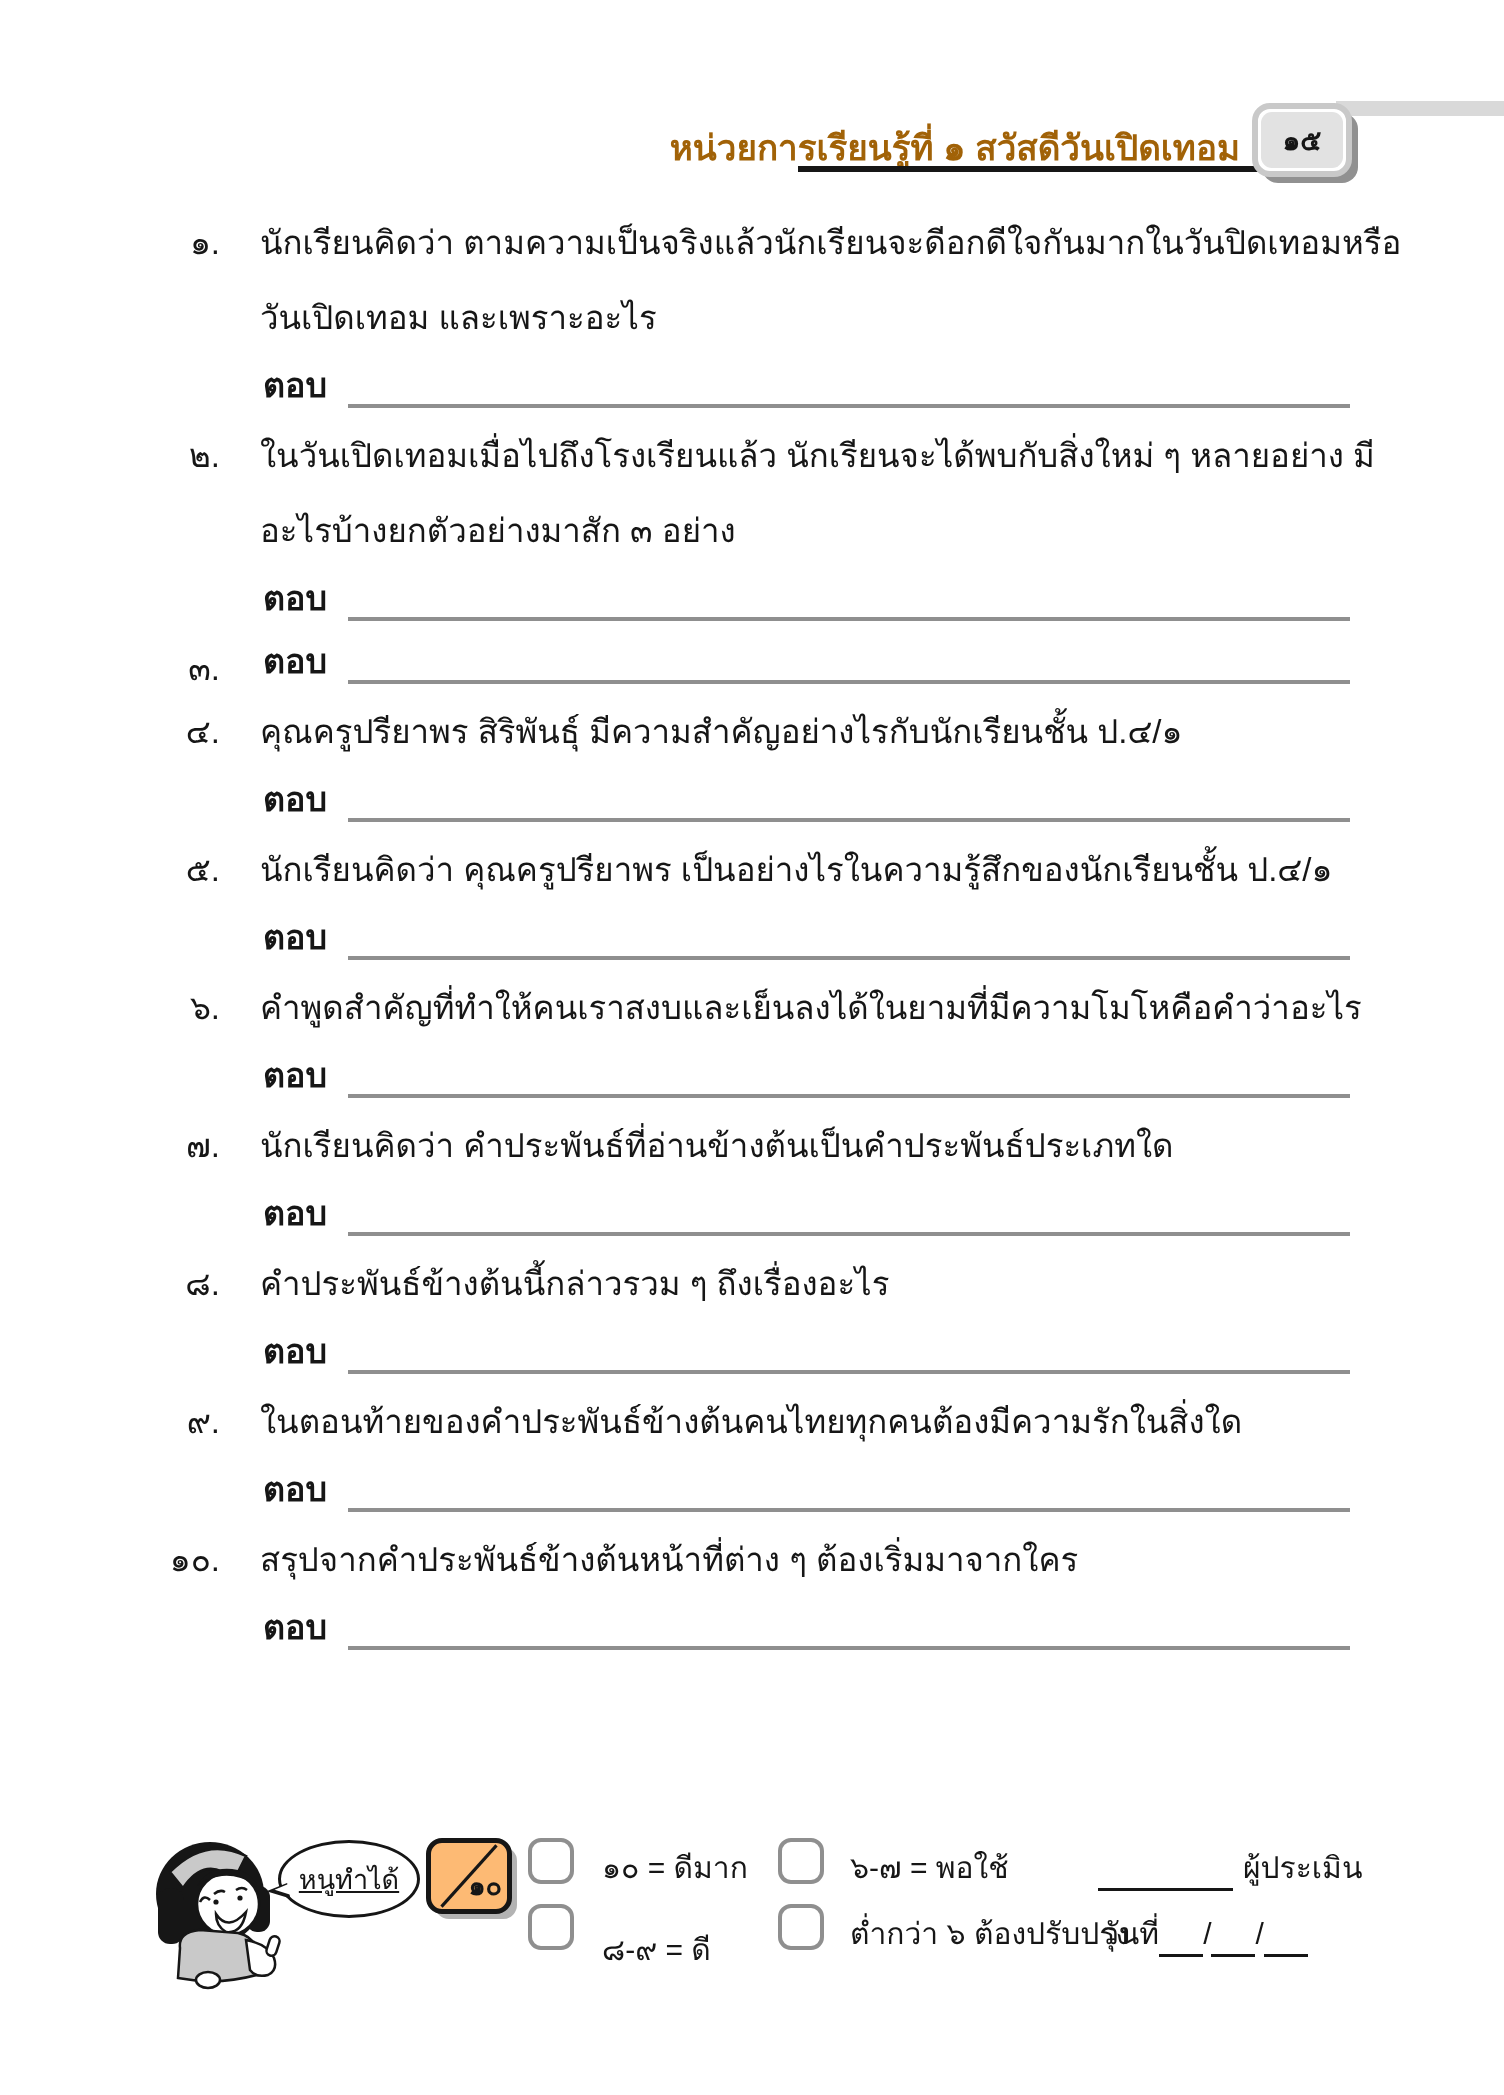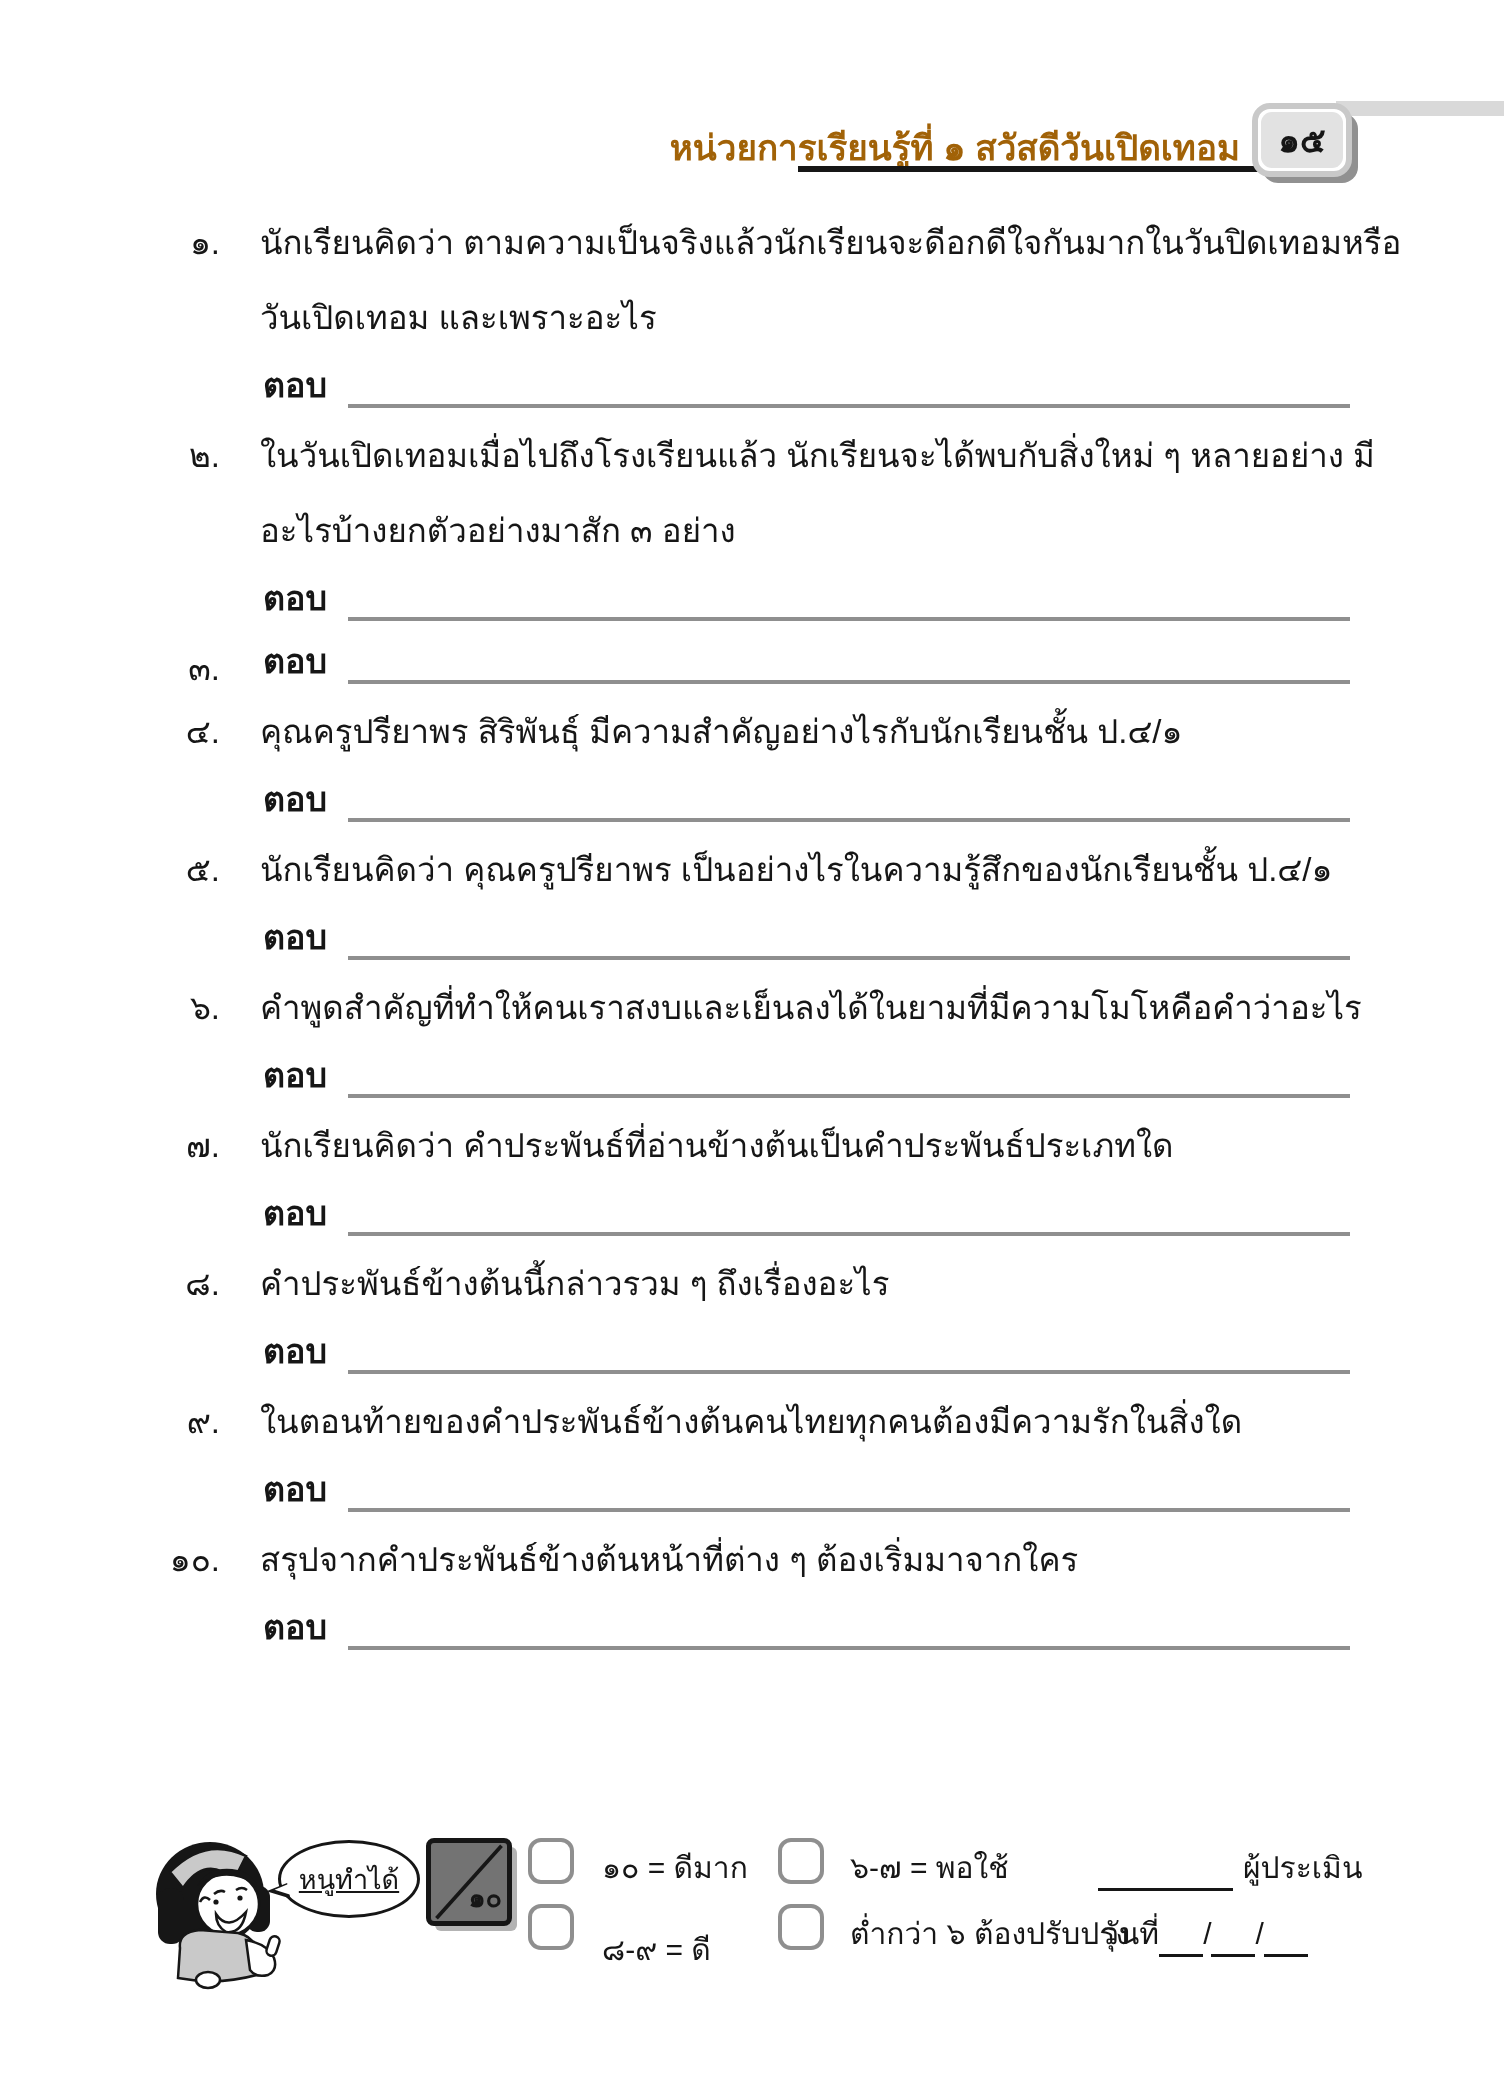--- a/index.html
+++ b/index.html
@@ -19,21 +19,21 @@
     background:#d9d9d9;
   }
   .page-badge-outer {
     position:absolute; top:103px; left:1252px; width:100px; height:74px;
     border:6px solid #c9c9c9; border-radius:18px; background:#ffffff;
     box-shadow:8px 8px 0 -2px #919191;
   }
   .page-badge-inner {
     position:absolute; inset:3px; background:#e2e2e2; border-radius:11px;
     display:flex; align-items:center; justify-content:center;
-    font-size:34px; font-weight:bold; color:#161616;
+    font-size:28px; font-weight:bold; color:#161616;
   }
   .header-title {
     position:absolute; top:120px; right:264px;
     font-size:35px; font-weight:bold; white-space:nowrap; color:#a16207;
   }
   .header-rule {
     position:absolute; top:166px; left:798px; width:464px; height:6px;
     background:#161616;
   }
 
@@ -72,22 +72,22 @@
     transform:rotate(-12deg);
   }
   .bubble:after {
     content:""; position:absolute; left:-6px; bottom:18px;
     border-style:solid; border-width:3px 16px 9px 0;
     border-color:transparent #ffffff transparent transparent;
     transform:rotate(-12deg);
   }
   .bubble-text { font-size:27px; white-space:nowrap; position:relative; z-index:2;text-decoration:underline; }
   .score-box {
-    position:absolute; left:276px; top:16px; width:86px; height:88px;
-    background:#737373; border:5px solid #161616; border-radius:8px;
+    position:absolute; left:276px; top:16px; width:86px; height:76px;
+    background:#fdba74; border:5px solid #161616; border-radius:16px;
     box-shadow:7px 7px 0 -2px #b3b3b3;
   }
   .score-box svg { position:absolute; inset:0; width:100%; height:100%; }
   .score-total {
     position:absolute; right:5px; bottom:2px;
     font-size:27px; font-weight:bold;
   }
   .chk {
     position:absolute; width:46px; height:46px;
     border:4px solid #8f8f8f; border-radius:13px; background:#fff;

